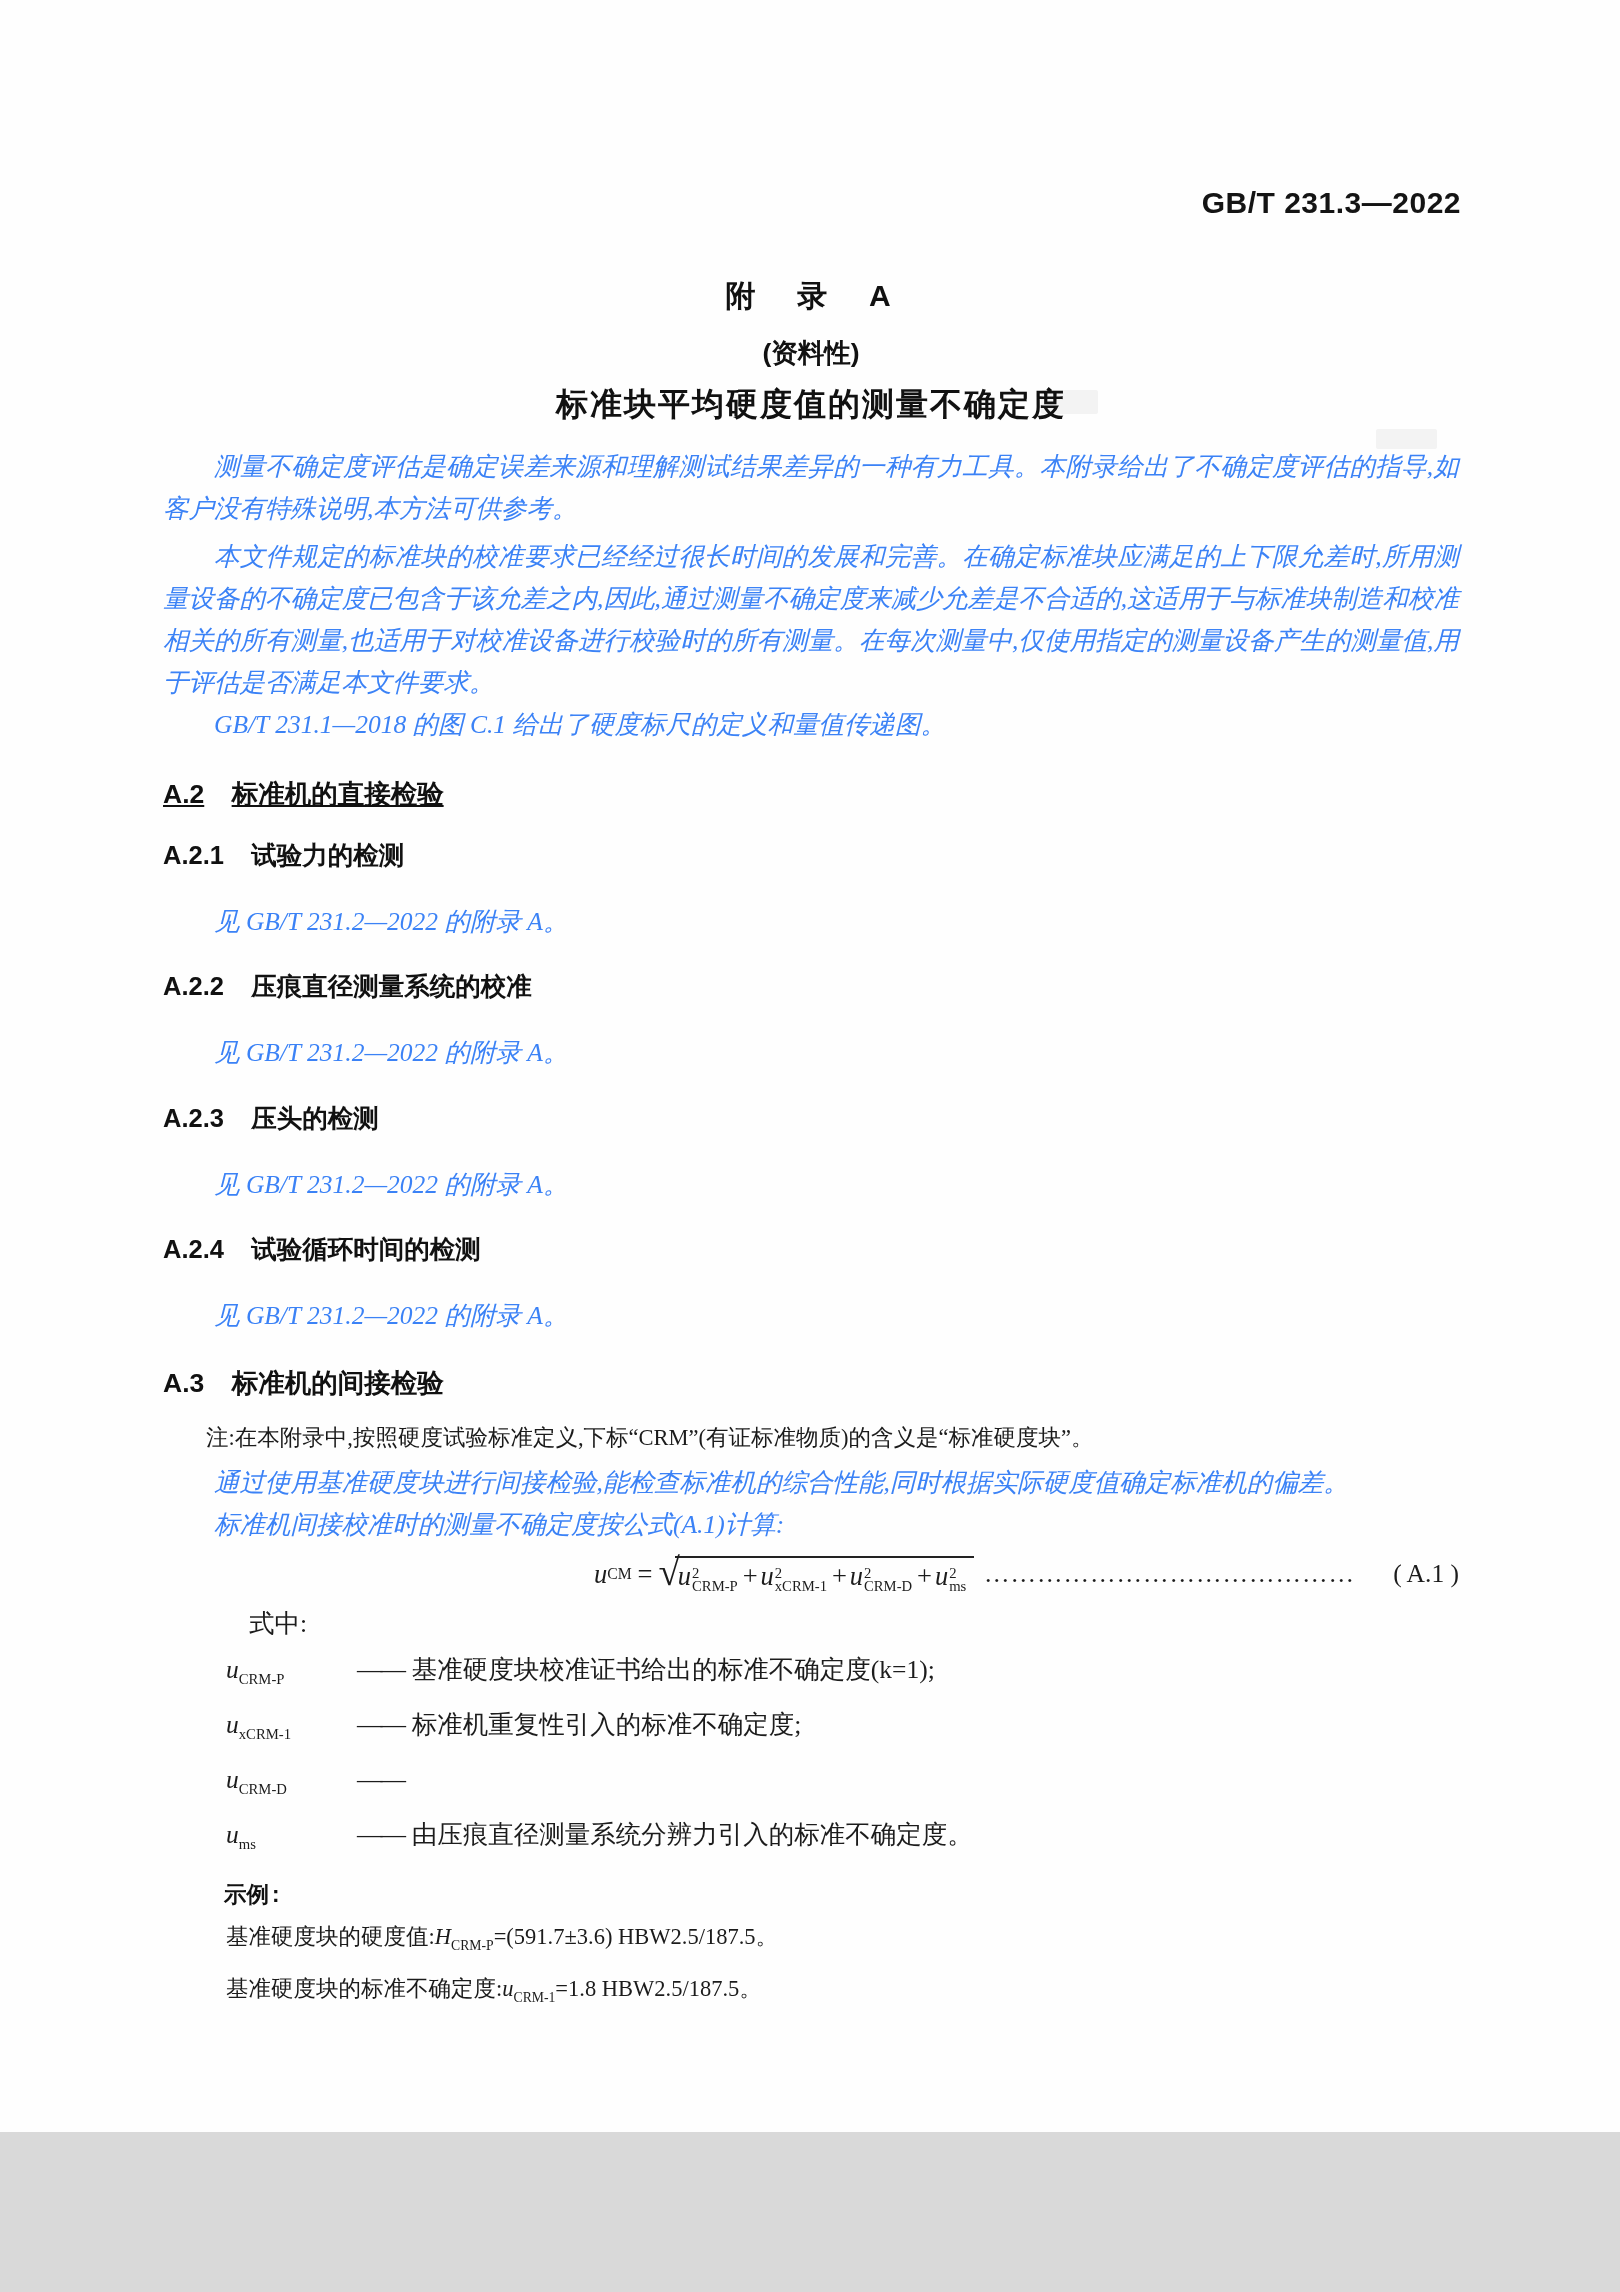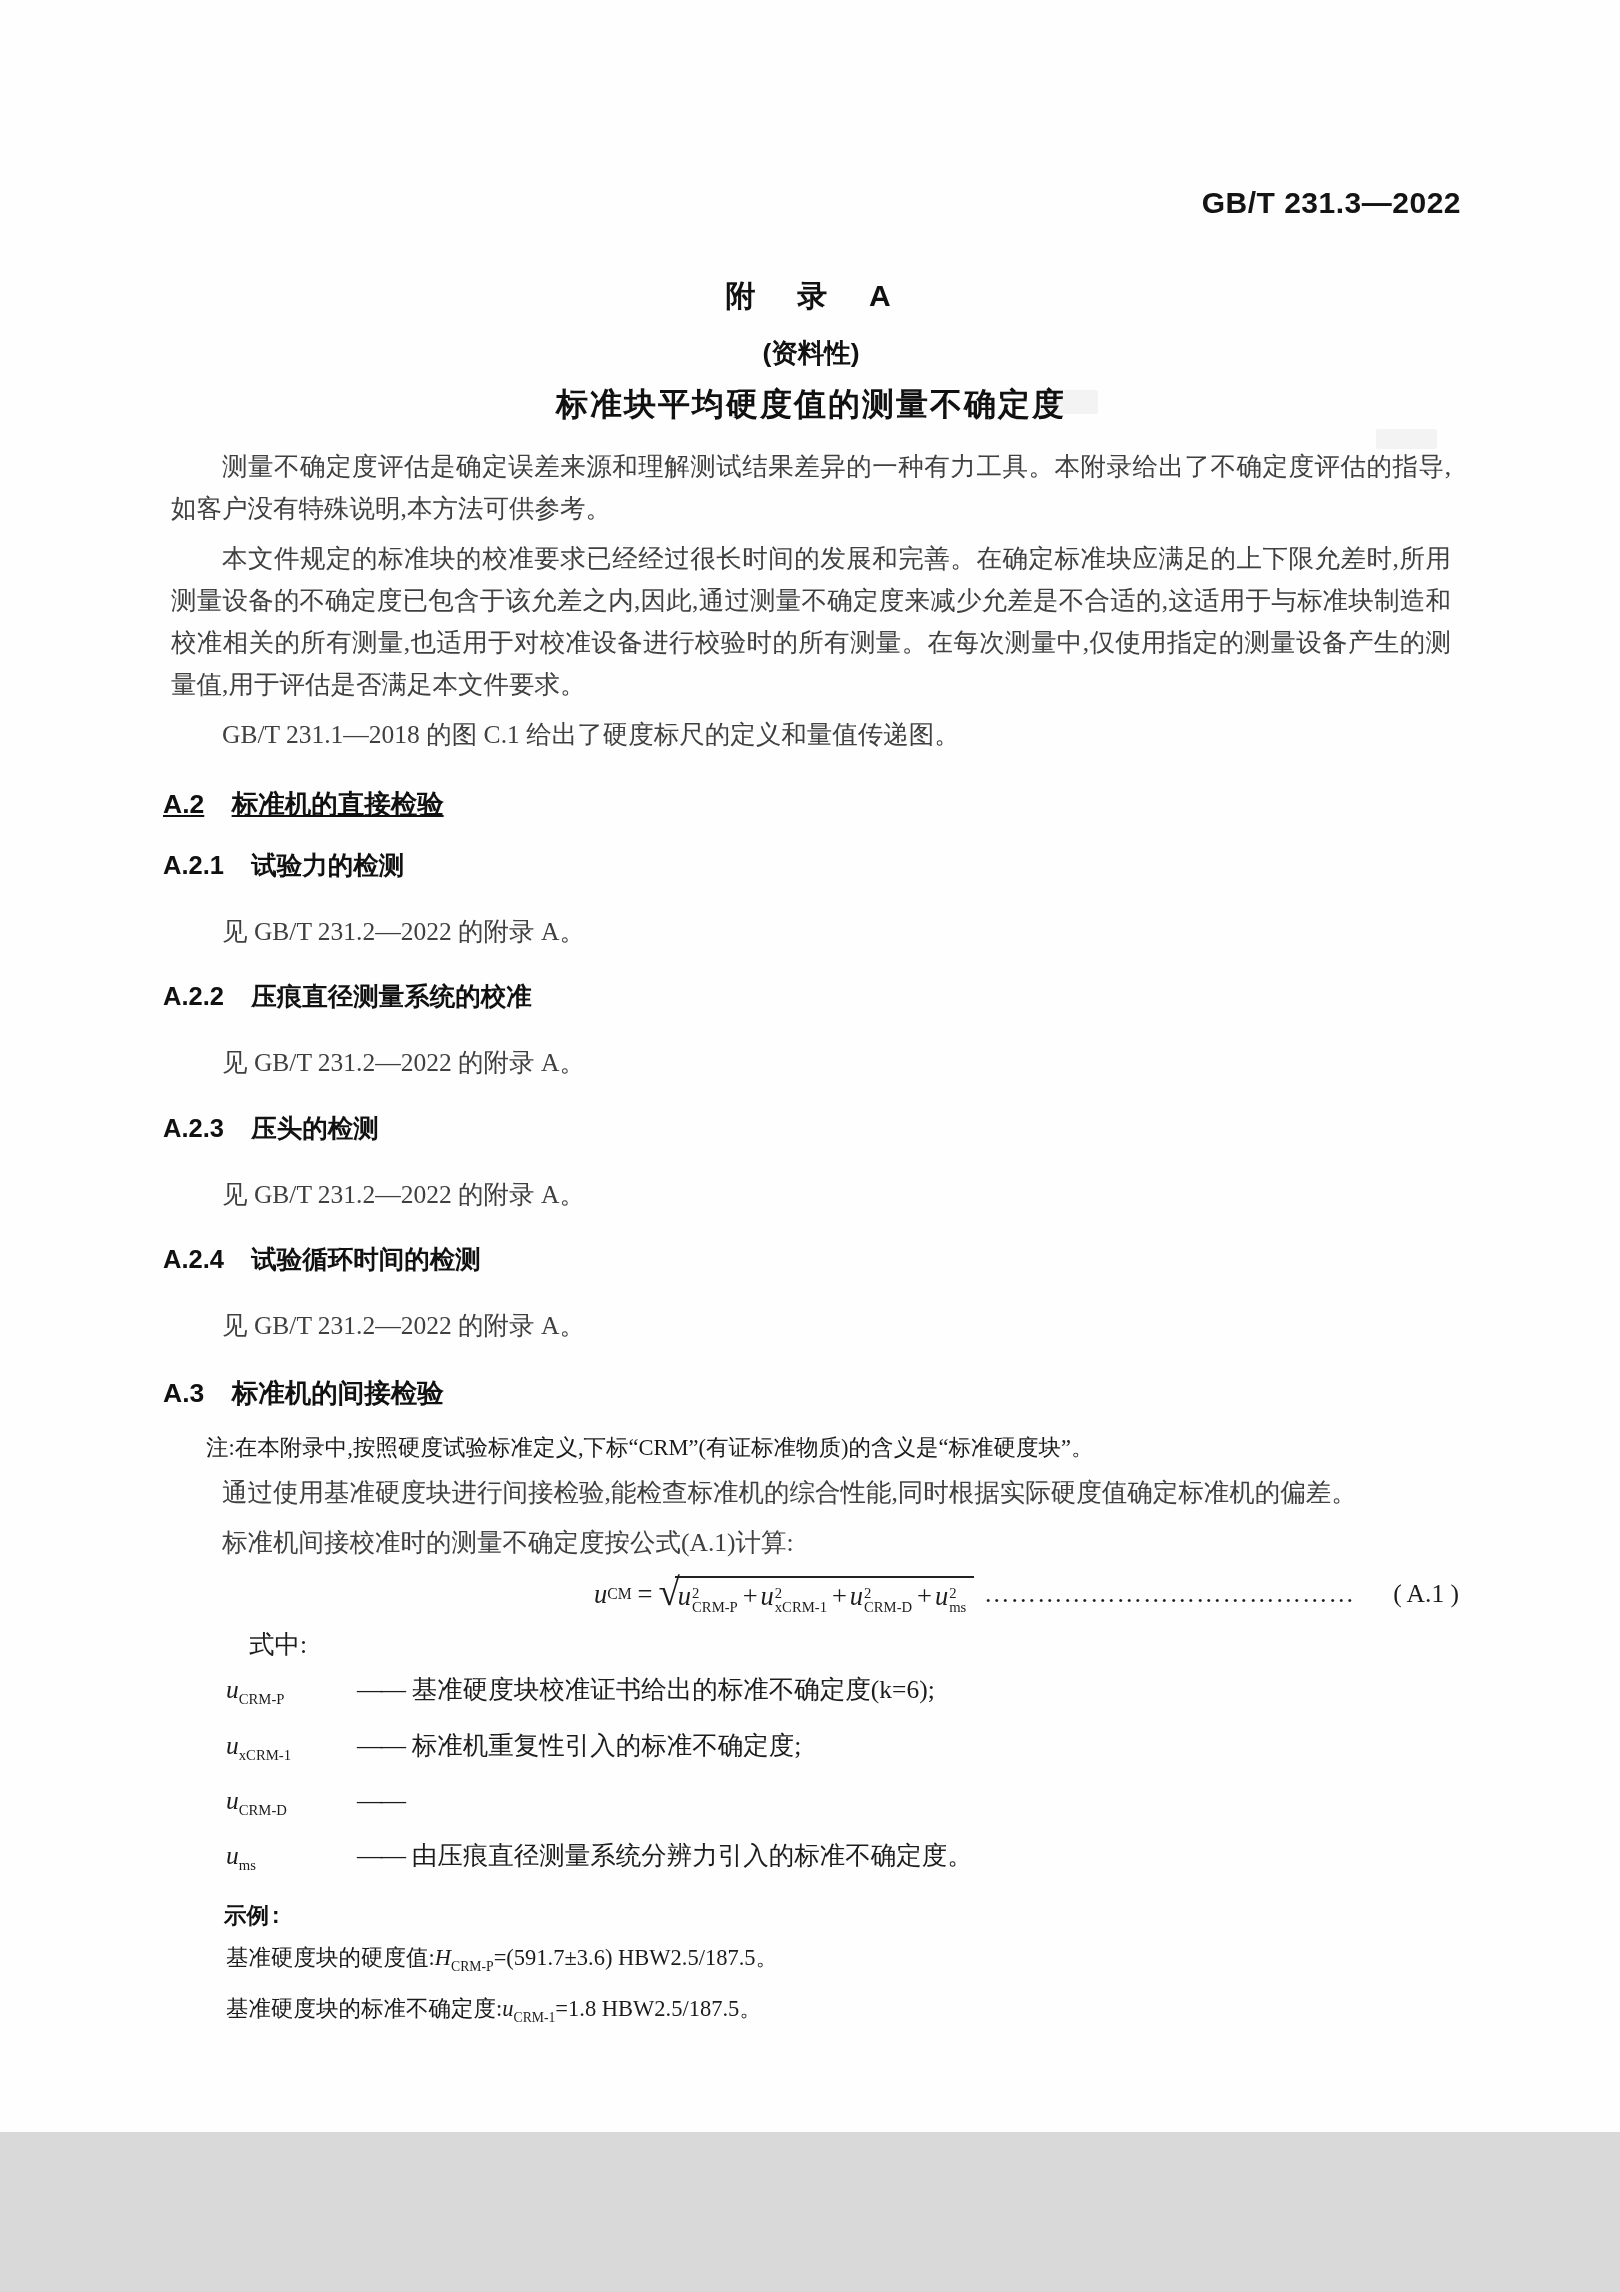--- a/index.html
+++ b/index.html
@@ -39,22 +39,22 @@
     margin:0;font-family:"Liberation Sans","DejaVu Sans",sans-serif;
     font-weight:700;color:#111;font-size:26.5px;line-height:35px;
   }
   .h-a1{margin-top:88px;}
   .h-a2{margin-top:31px;text-decoration:underline;}
   .h-a3{margin-top:29px;}
   .hsub{font-size:25.5px;line-height:33px;margin-top:27.4px;}
   .hnum{margin-right:27.4px;}
 
   .p{
-    margin:8px;font-size:25.5px;line-height:42px;
-    text-align:justify;text-indent:2em;color:#404040;
+    margin:0;font-size:25.5px;line-height:42px;
+    text-align:justify;text-indent:2em;color:#3b82f6;font-style:italic;
   }
   .p-first{margin-top:21.6px;}
   .p-tight{margin-top:5.9px;}
   .see{margin-top:29px;text-indent:2em;font-size:25.5px;line-height:42px;}
 
   .note{
     margin:17.6px 0 0 43px;font-size:22.5px;line-height:37px;color:#1b1b1b;
   }
   .var{font-style:italic;font-family:"Liberation Serif","DejaVu Serif",serif;}
 
@@ -172,21 +172,21 @@
       <span class="leader">……………………………………</span>
       <span class="flabel">( A.1 )</span>
     </div>
 
     <p class="where">式中:</p>
 
     <div class="defs">
       <div class="def-row">
         <span class="def-term"><span>u</span><sub class="dsub">CRM-P</sub></span>
         <span class="def-dash">——</span>
-        <span class="def-text">基准硬度块校准证书给出的标准不确定度(k=6);</span>
+        <span class="def-text">基准硬度块校准证书给出的标准不确定度(k=1);</span>
       </div>
       <div class="def-row">
         <span class="def-term"><span>u</span><sub class="dsub">xCRM-1</sub></span>
         <span class="def-dash">——</span>
         <span class="def-text">标准机重复性引入的标准不确定度;</span>
       </div>
       <div class="def-row">
         <span class="def-term"><span>u</span><sub class="dsub">CRM-D</sub></span>
         <span class="def-dash">——</span>
       </div>

